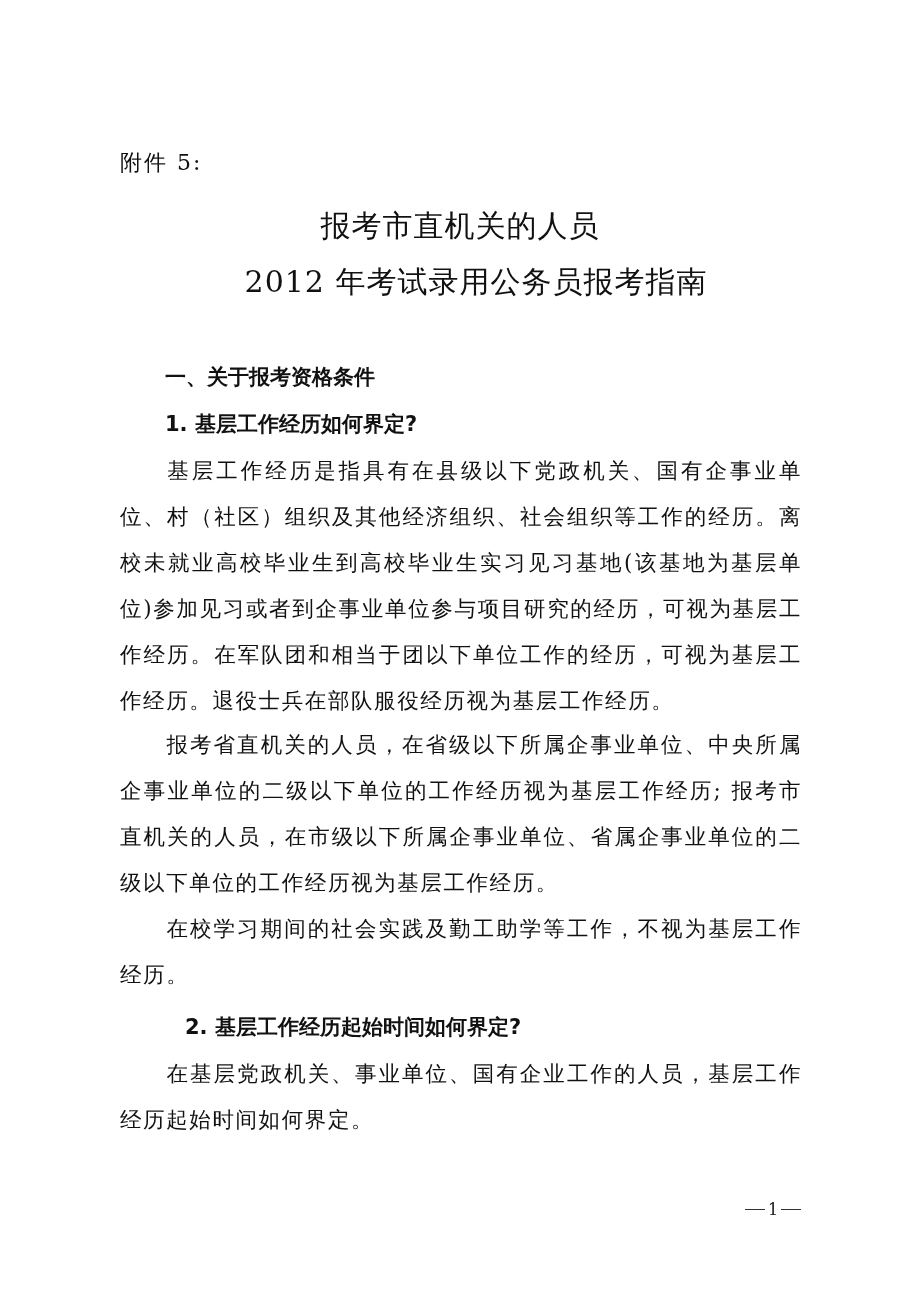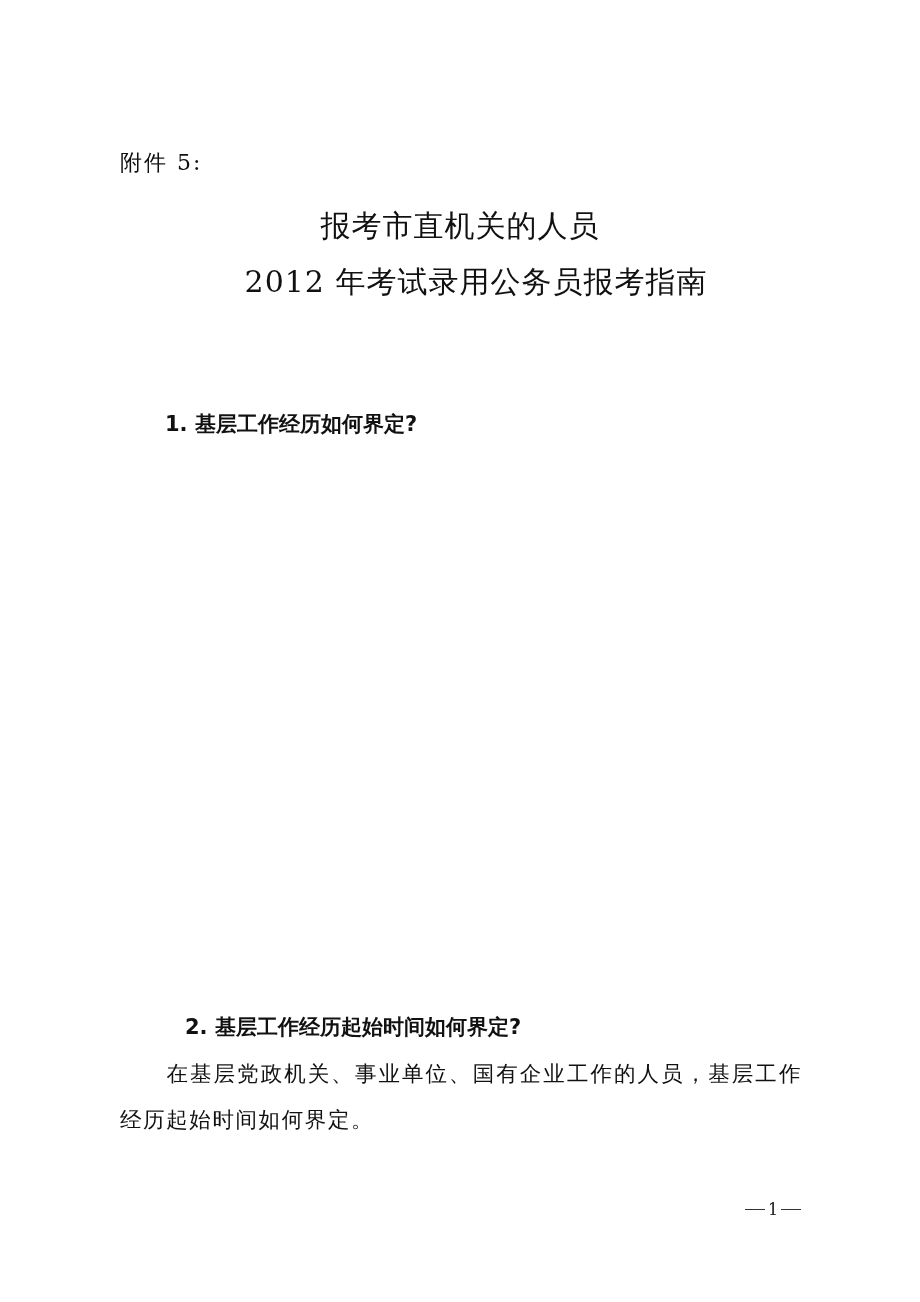--- a/index.html
+++ b/index.html
@@ -26,22 +26,26 @@
   .pageno .dash { display: inline-block; width: 20px; height: 1px; background: #333; }
 </style>
 </head>
 <body>
 
 <div class="page">
   <div class="attach">附件 5:</div>
   <div class="title t1">报考市直机关的人员</div>
   <div class="title t2">2012 年考试录用公务员报考指南</div>
 
+  <div class="section s1">一、关于报考资格条件</div>
   <div class="section q1">1.  基层工作经历如何界定?</div>
 
+  <div class="para p1"><span class="indent"></span><span>基层工作经历是指具有在县级以下党政机关、国有企事业单位、村（社区）组织及其他经济组织、社会组织等工作的经历。离校未就业高校毕业生到高校毕业生实习见习基地(该基地为基层单位)参加见习或者到企事业单位参与项目研究的经历，可视为基层工作经历。在军队团和相当于团以下单位工作的经历，可视为基层工作经历。退役士兵在部队服役经历视为基层工作经历。</span></div>
+  <div class="para p2"><span class="indent"></span><span>报考省直机关的人员，在省级以下所属企事业单位、中央所属企事业单位的二级以下单位的工作经历视为基层工作经历; 报考市直机关的人员，在市级以下所属企事业单位、省属企事业单位的二级以下单位的工作经历视为基层工作经历。</span></div>
+  <div class="para p3"><span class="indent"></span><span>在校学习期间的社会实践及勤工助学等工作，不视为基层工作经历。</span></div>
 
   <div class="section q2">2. 基层工作经历起始时间如何界定?</div>
   <div class="para p4"><span class="indent"></span><span>在基层党政机关、事业单位、国有企业工作的人员，基层工作经历起始时间如何界定。</span></div>
 
   <div class="pageno">
     <span class="dash"></span>
     <span>1</span>
     <span class="dash"></span>
   </div>
 </div>

